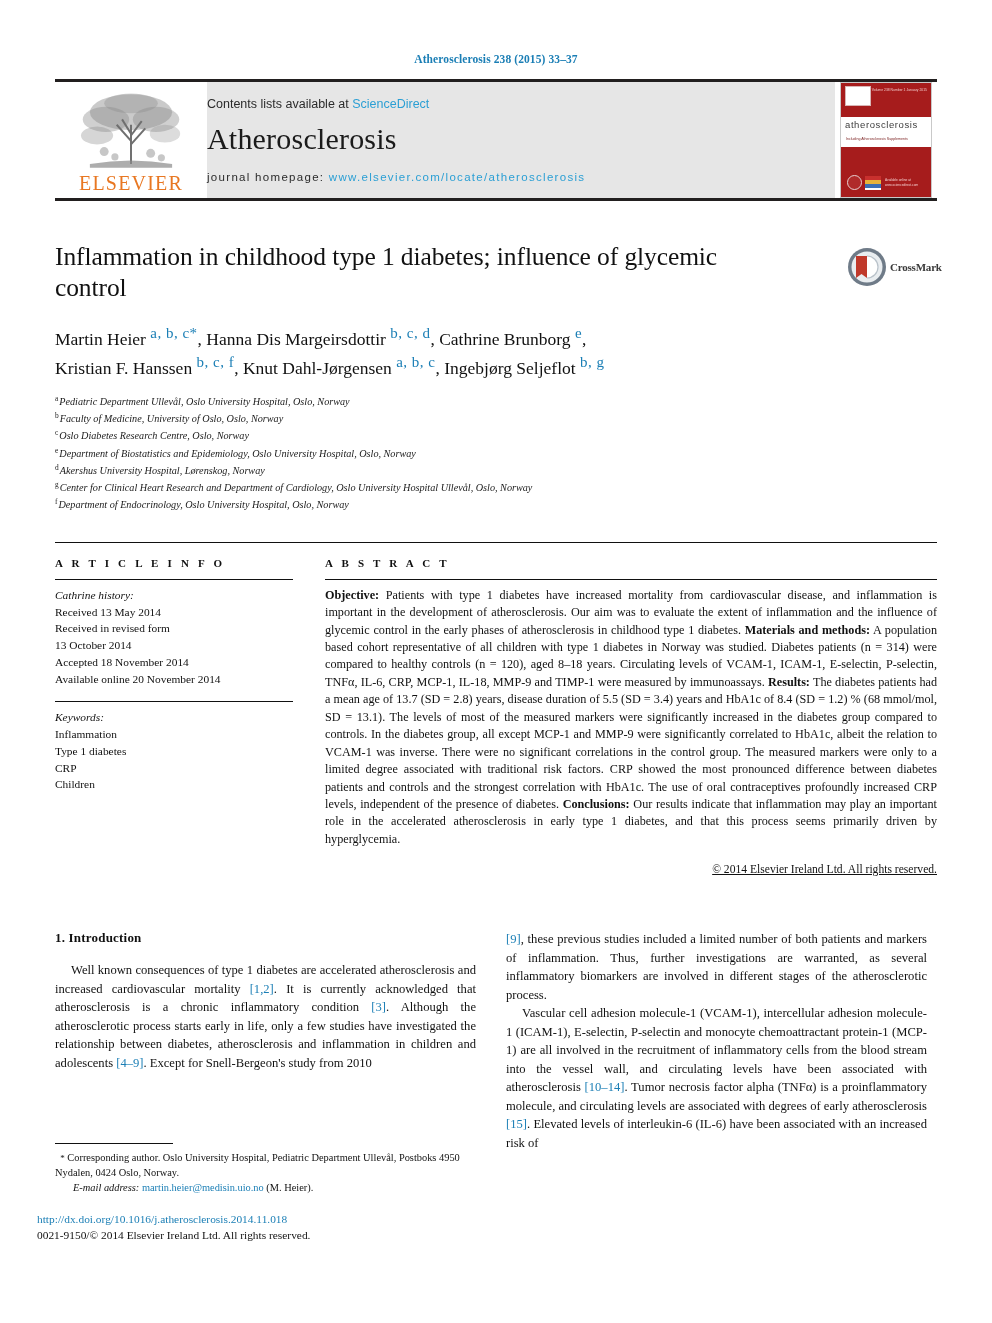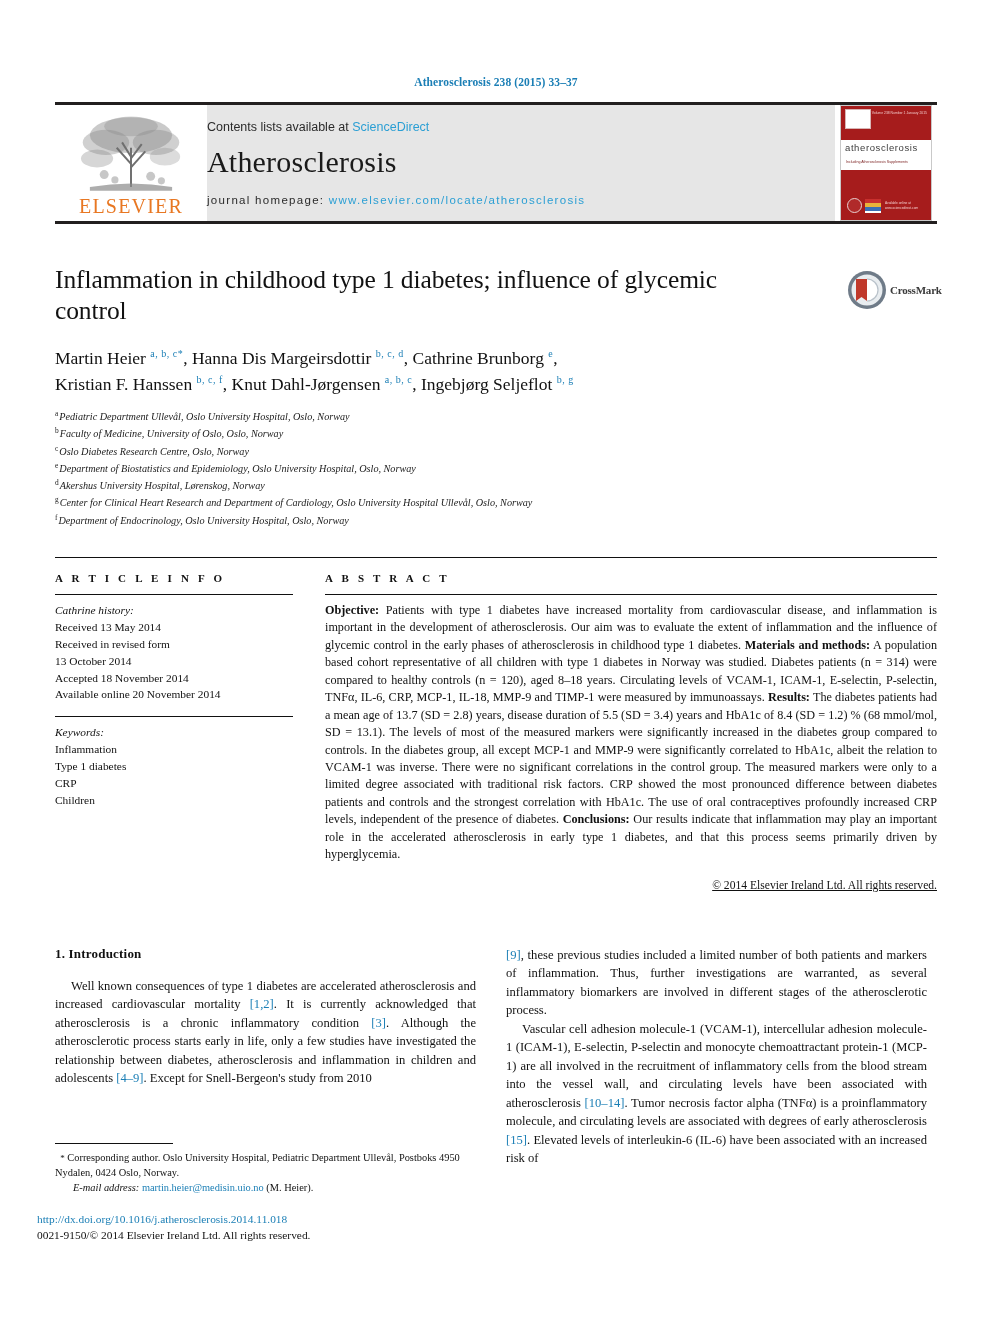--- a/index.html
+++ b/index.html
@@ -11,21 +11,21 @@
     color: #000;
   }
   .page { position: relative; width: 992px; height: 1323px; padding: 0; }
 
   
   .runhead {
     text-align: center;
     color: #1a7eb5;
     font-size: 11.5px;
     font-weight: bold;
-    padding-top: 76px;
+    padding-top: 53px;
     letter-spacing: .1px;
   }
 
   
   .masthead {
     margin: 14px 55px 0 55px;
     border-top: 3px solid #221f1f;
     border-bottom: 3px solid #221f1f;
     height: 122px;
     display: flex;
@@ -153,21 +153,21 @@
     letter-spacing: -.2px;
   }
 
   .authors {
     margin-top: 20px;
     font-family: "Liberation Serif", serif;
     font-size: 17.5px;
     line-height: 1.45;
     color: #111;
   }
-  .authors sup { color: #1a7eb5; font-size: 10px; vertical-align: super; letter-spacing: .5px; }
+  .authors sup { color: #1a7eb5; font-size: 15px; vertical-align: super; letter-spacing: .5px; }
   .authors .star { color: #1a7eb5; }
 
   .affils { margin-top: 11px; }
   .affil {
     font-family: "Liberation Serif", serif;
     font-style: italic;
     font-size: 10.2px;
     line-height: 1.56;
     color: #1a1a1a;
   }

